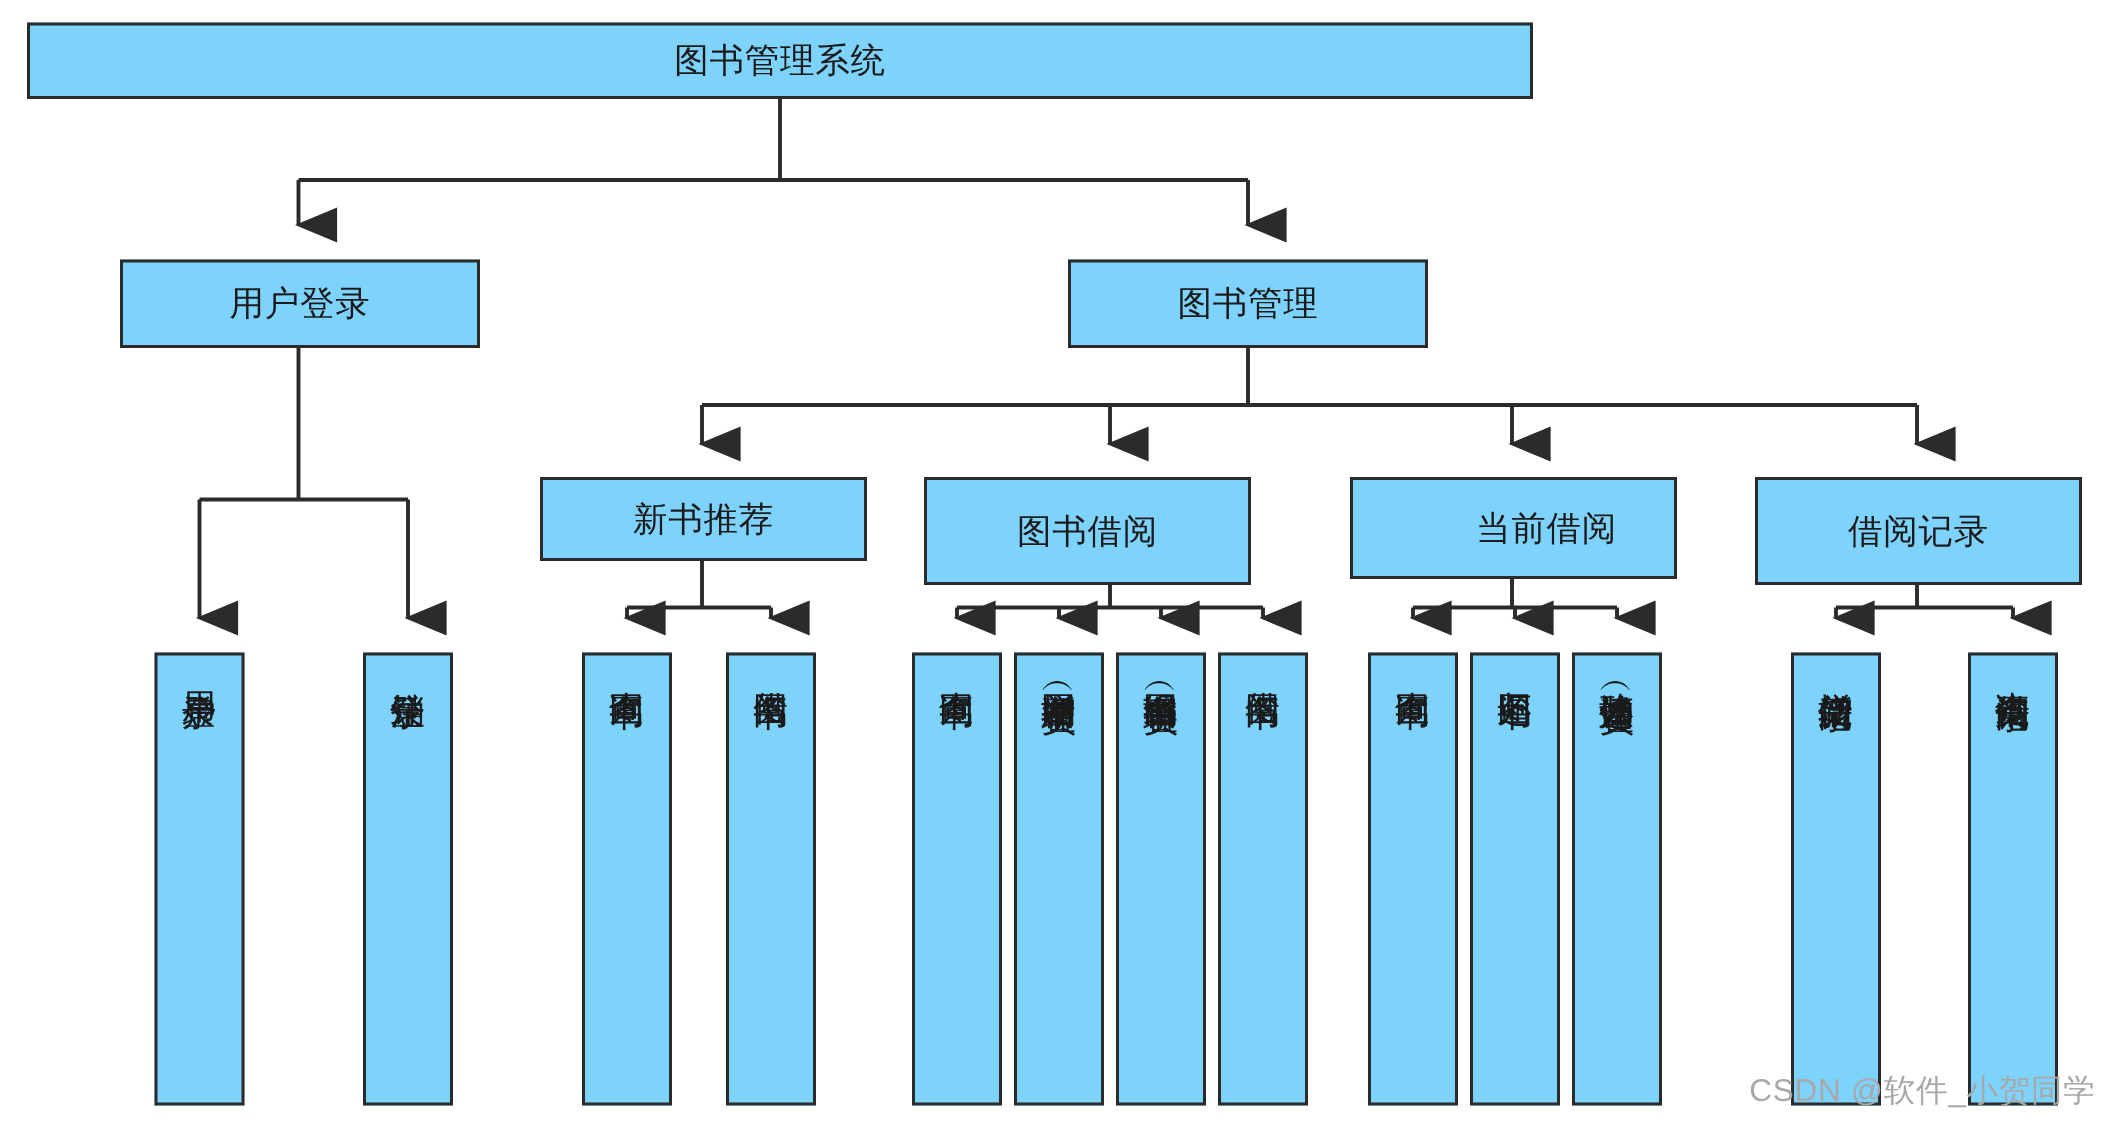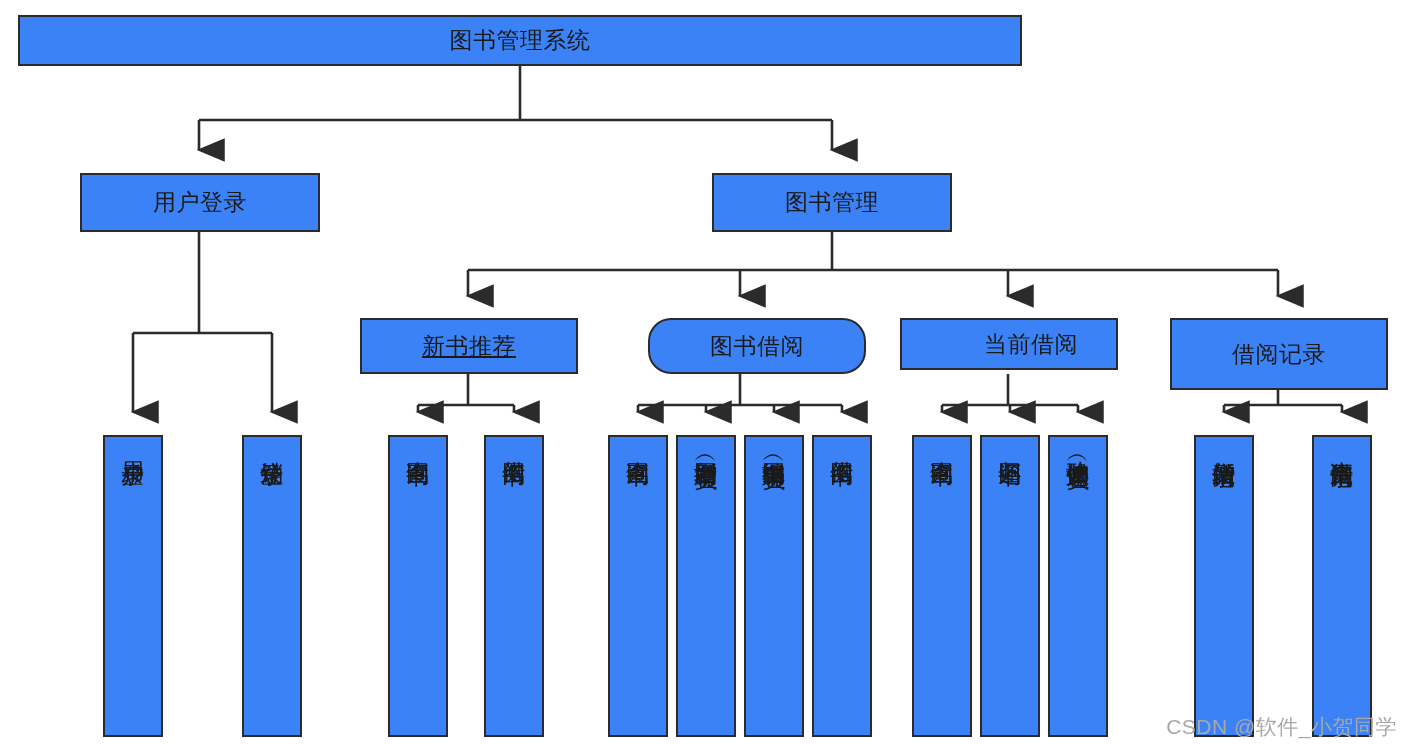--- a/index.html
+++ b/index.html
@@ -22,21 +22,21 @@
     position: absolute;
     left: 0;
     top: 0;
     width: 1405px;
     height: 747px;
   }
   .node {
     position: absolute;
     box-sizing: border-box;
     border: 2px solid #2b2b2b;
-    background: #3b82f6;
+    background: #7dd3fc;
     display: flex;
     align-items: center;
     justify-content: center;
     color: #1a1a1a;
   }
   .node-label {
     display: block;
     text-align: center;
     line-height: 1.25;
     letter-spacing: 0.5px;
@@ -130,27 +130,27 @@
     <span class="node-label">图书管理系统</span>
   </div>
 
   <div class="node horizontal" style="left:80px; top:173px; width:240px; height:59px;">
     <span class="node-label">用户登录</span>
   </div>
   <div class="node horizontal" style="left:712px; top:173px; width:240px; height:59px;">
     <span class="node-label">图书管理</span>
   </div>
 
-  <div class="node horizontal" style="left:360px; top:318px; width:218px; height:56px;text-decoration:underline;">
+  <div class="node horizontal" style="left:360px; top:318px; width:218px; height:56px;">
     <span class="node-label">新书推荐</span>
   </div>
-  <div class="node horizontal" style="left:648px; top:318px; width:218px; height:56px;border-radius:23px;">
+  <div class="node horizontal" style="left:616px; top:318px; width:218px; height:72px;">
     <span class="node-label">图书借阅</span>
   </div>
-  <div class="node horizontal" style="left:900px; top:318px; width:218px; height:52px;padding-left:44px;">
+  <div class="node horizontal" style="left:900px; top:318px; width:218px; height:68px;padding-left:44px;">
     <span class="node-label">当前借阅</span>
   </div>
   <div class="node horizontal" style="left:1170px; top:318px; width:218px; height:72px;">
     <span class="node-label">借阅记录</span>
   </div>
 
   <div class="node vertical" style="left:103px; top:435px; width:60px; height:302px;">
     <span class="node-label">用户登录</span>
   </div>
   <div class="node vertical" style="left:242px; top:435px; width:60px; height:302px;">

